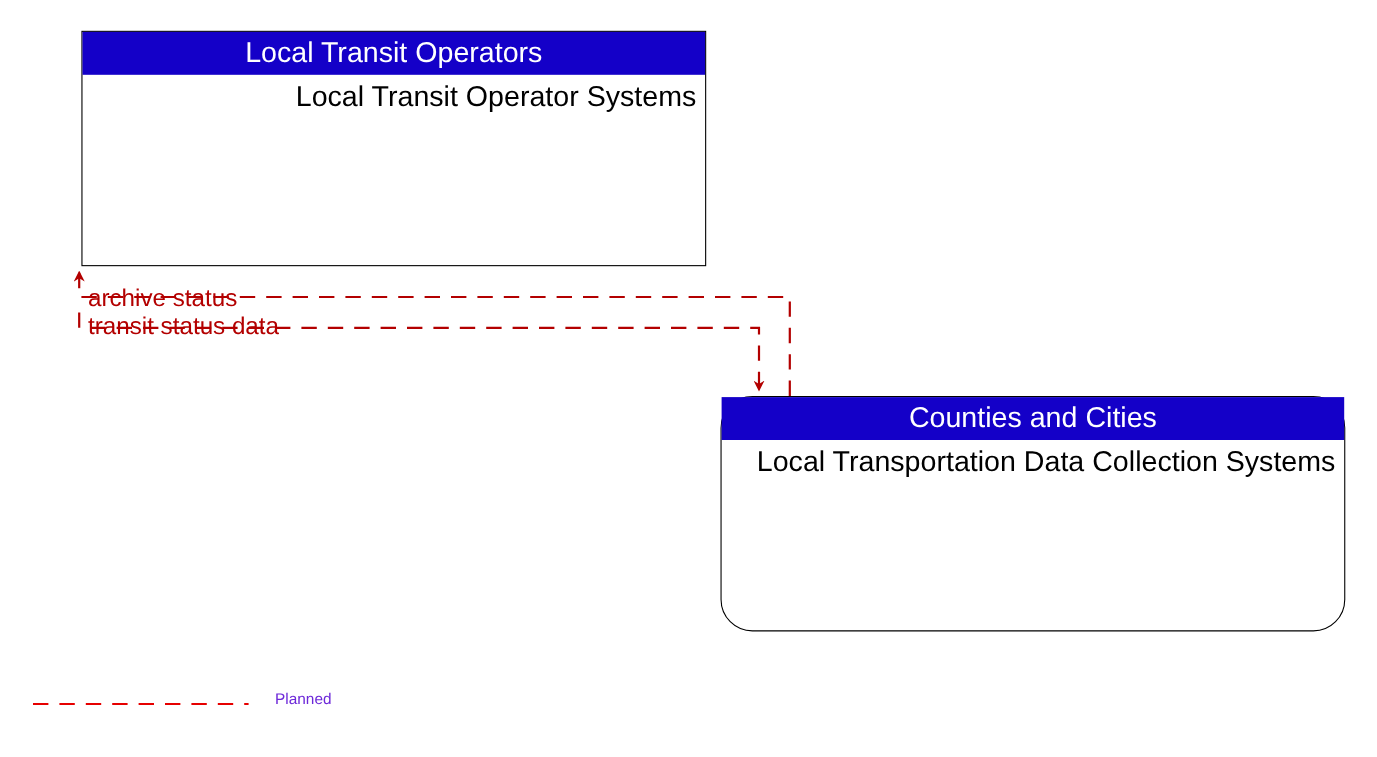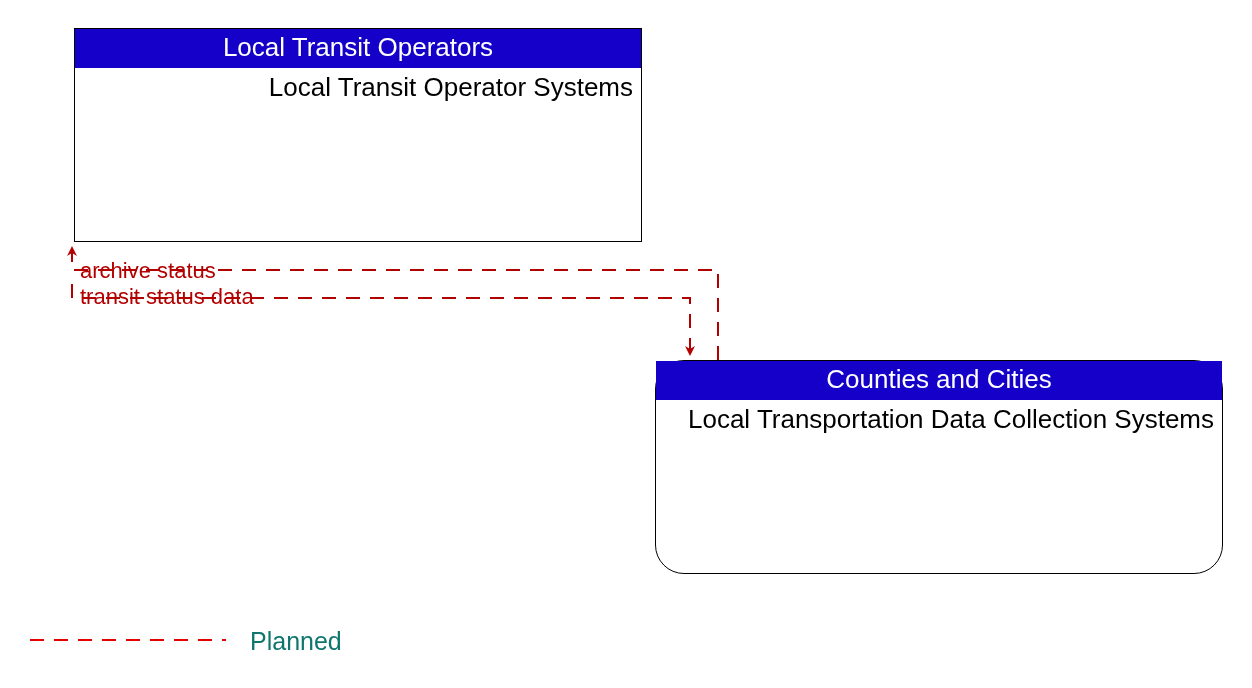--- a/index.html
+++ b/index.html
@@ -33,22 +33,22 @@
     line-height: 1.2;
   }
   .flow-label {
     position: absolute;
     color: #b30000;
     font-size: 22px;
     white-space: nowrap;
   }
   .legend-label {
     position: absolute;
-    color: #0f766e;
-    font-size: 25px;
+    color: #6d28d9;
+    font-size: 14px;
   }
   svg.connectors {
     position: absolute;
     left: 0;
     top: 0;
     width: 1252px;
     height: 688px;
     pointer-events: none;
   }
 </style>

